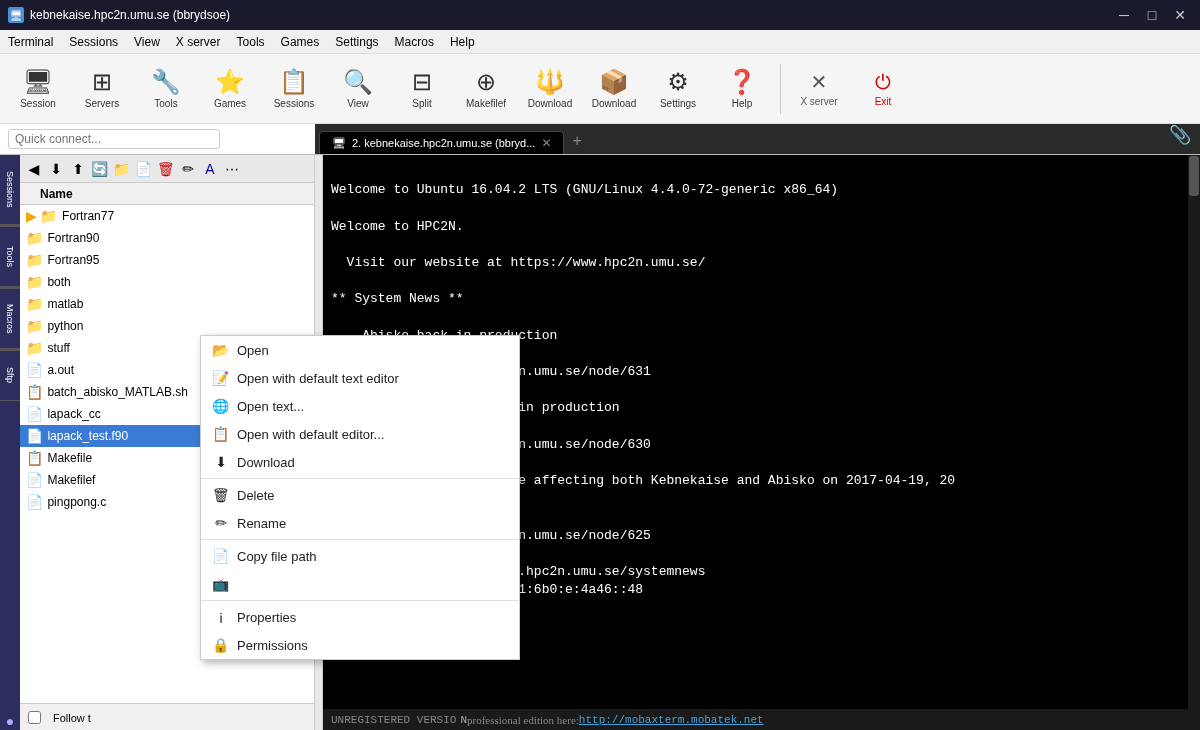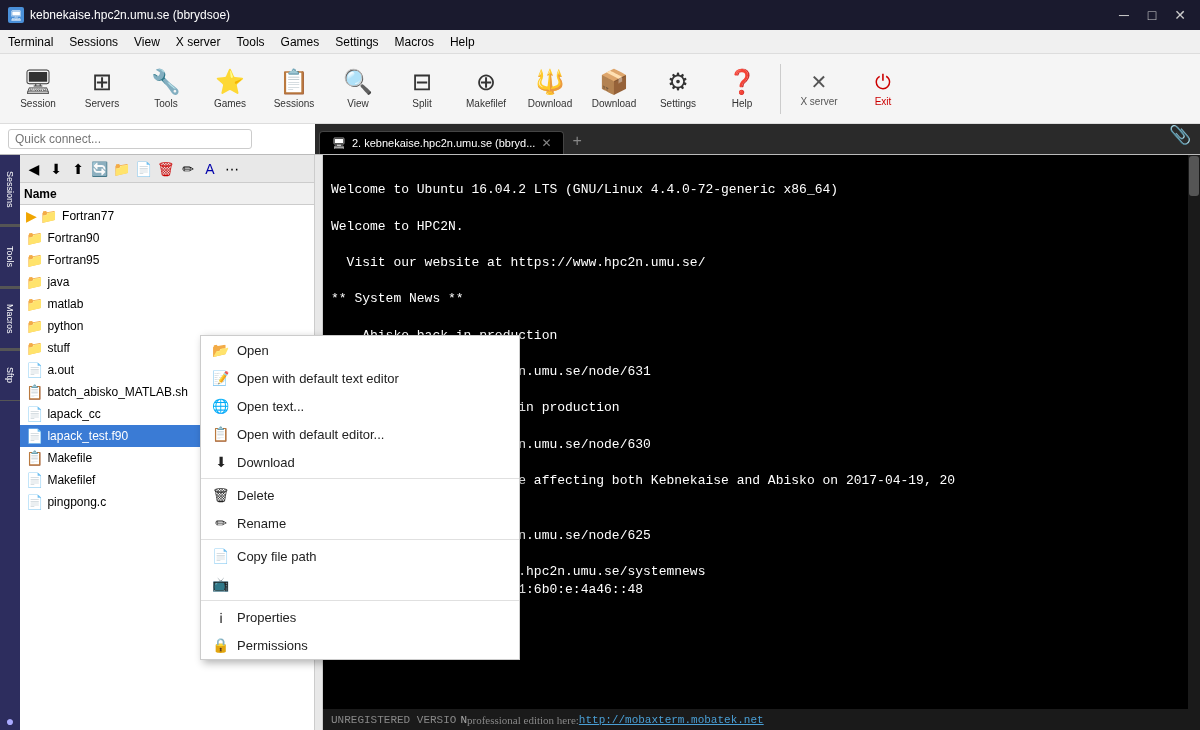--- a/index.html
+++ b/index.html
@@ -124,21 +124,21 @@
     }
     .path-text { flex: 1; overflow: hidden; white-space: nowrap; text-overflow: ellipsis; }
     .path-ok { color: green; font-size: 14px; margin-left: 2px; }
 
     .file-list-header {
       height: 22px;
       background: #f0f0f0;
       border-bottom: 1px solid #ccc;
       display: flex;
       align-items: center;
-      padding: 0 4px;
+      padding: 0 20px;
       font-size: 12px;
       font-weight: bold;
       text-align: right;
     }
 
     .file-list {
       flex: 1;
       overflow-y: auto;
       font-size: 12px;
     }
@@ -341,21 +341,21 @@
   </div>
   <div class="tool-btn" style="color:#c00;">
     <span class="icon" style="font-size:20px; color:#c00;">⏻</span>
     <span>Exit</span>
   </div>
   <div style="position:absolute; right: 8px; top: 124px; font-size: 18px; color: #888;">📎</div>
 </div>
 
 <div style="display:flex; align-items:stretch; border-bottom: 1px solid #bbb;">
   <div class="quick-connect-bar" style="width:315px; border-bottom:none;">
-    <input class="quick-connect-input" style="width: 244px;" placeholder="Quick connect...">
+    <input class="quick-connect-input" style="width: 212px;" placeholder="Quick connect...">
   </div>
   <div class="tab-bar" style="flex:1; background:#2a2a2a;">
     <div class="tab active">
       <span>🖥</span>
       <span>2. kebnekaise.hpc2n.umu.se (bbryd...</span>
       <span class="tab-close">✕</span>
     </div>
     <span class="tab-add">+</span>
   </div>
 </div>
@@ -402,21 +402,21 @@
       <div class="file-item">
         <span class="file-icon folder-icon">📁</span>
         <span>Fortran90</span>
       </div>
       <div class="file-item">
         <span class="file-icon folder-icon">📁</span>
         <span>Fortran95</span>
       </div>
       <div class="file-item">
         <span class="file-icon folder-icon">📁</span>
-        <span>java</span>
+        <span>both</span>
       </div>
       <div class="file-item">
         <span class="file-icon folder-icon">📁</span>
         <span>matlab</span>
       </div>
       <div class="file-item">
         <span class="file-icon folder-icon">📁</span>
         <span>python</span>
       </div>
       <div class="file-item">
@@ -446,20 +446,24 @@
       <div class="file-item">
         <span class="file-icon" style="color:#666;">📄</span>
         <span>Makefilef</span>
       </div>
       <div class="file-item">
         <span class="file-icon" style="color:#555;">📄</span>
         <span>pingpong.c</span>
       </div>
     </div>
 
+    <div class="file-status-bar">
+      <input type="checkbox" class="follow-checkbox" style="">
+      <span>Follow t</span>
+    </div>
   </div>
 
   <div style="width:8px; background:#e8e8e8; border-right:1px solid #ccc; cursor:col-resize; display:flex; align-items:center; justify-content:center; color:#999; font-size:10px;">⋮</div>
 
   <div class="terminal-area" style="display:flex; flex-direction:column;">
     <div style="display:flex; flex:1; overflow:hidden;">
       <div class="terminal-content">
 <span>Welcome to Ubuntu 16.04.2 LTS (GNU/Linux 4.4.0-72-generic x86_64)
 
 Welcome to HPC2N.

